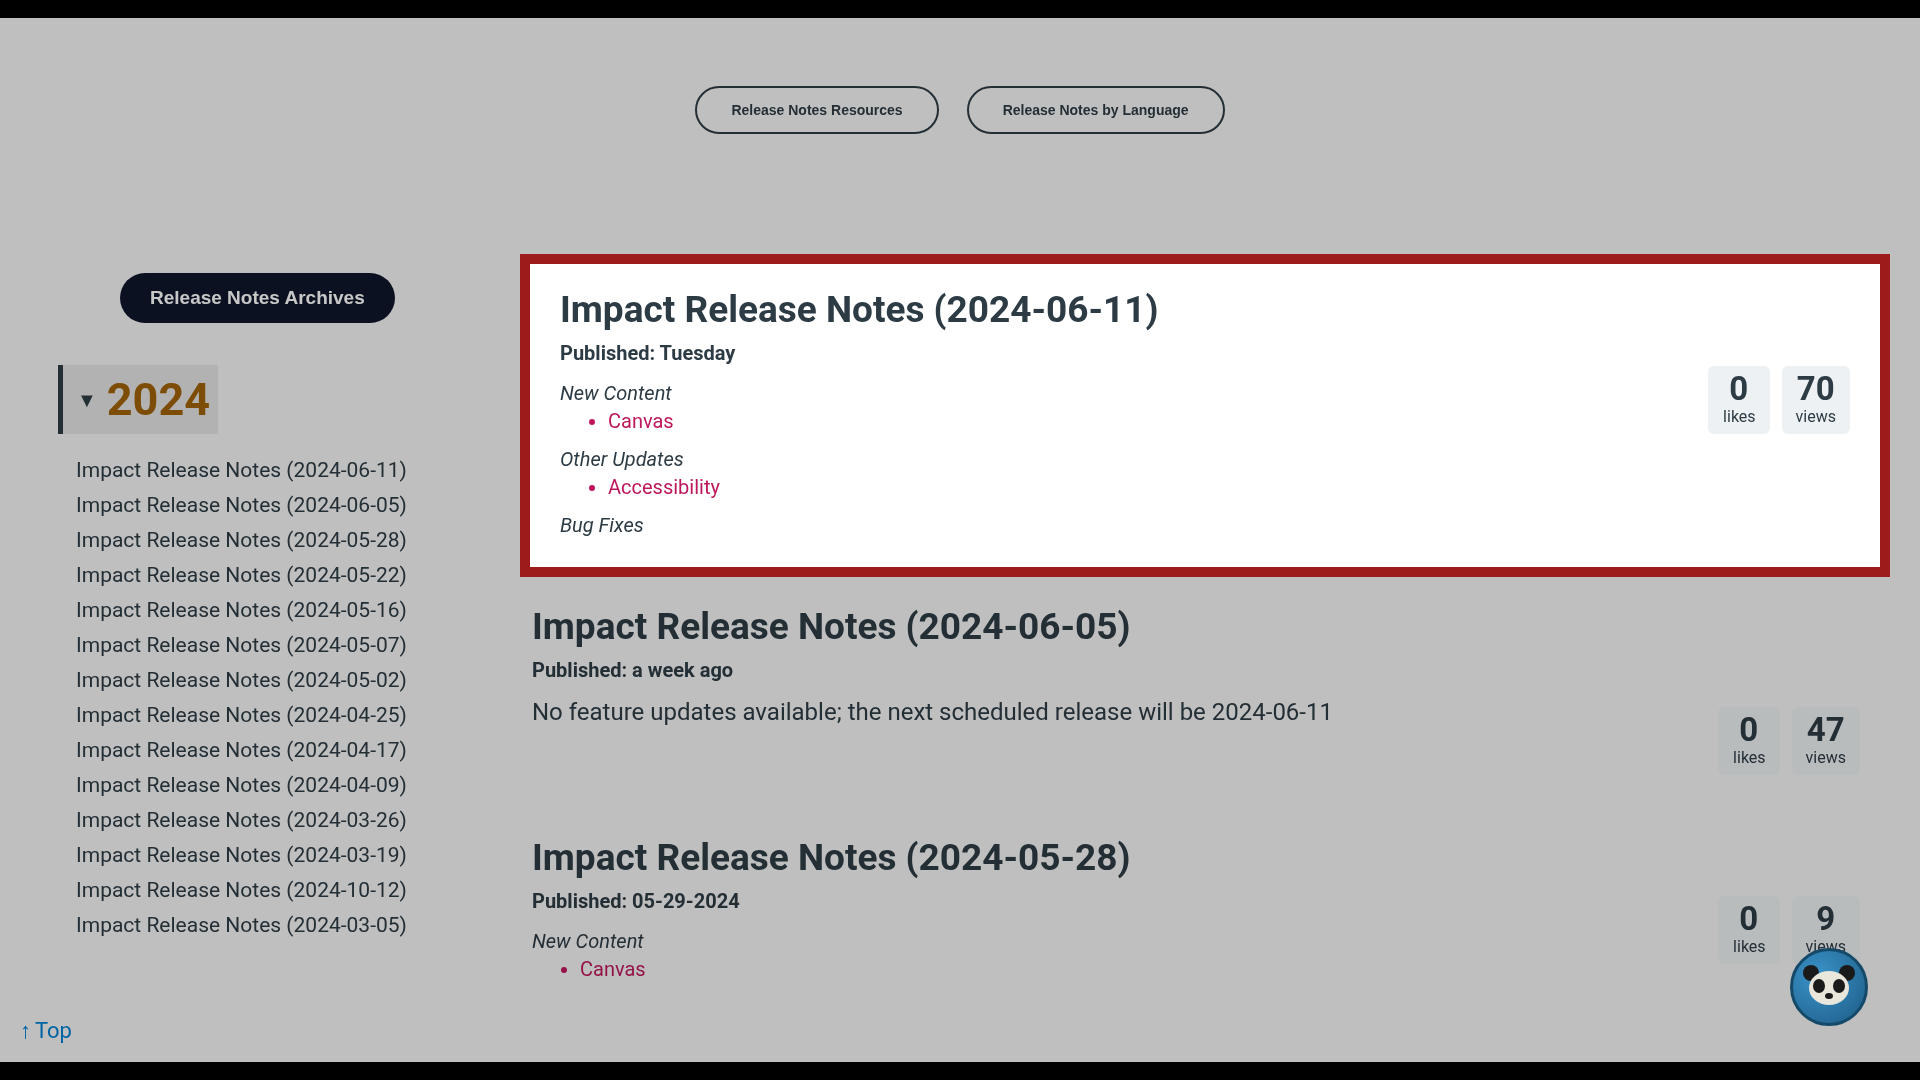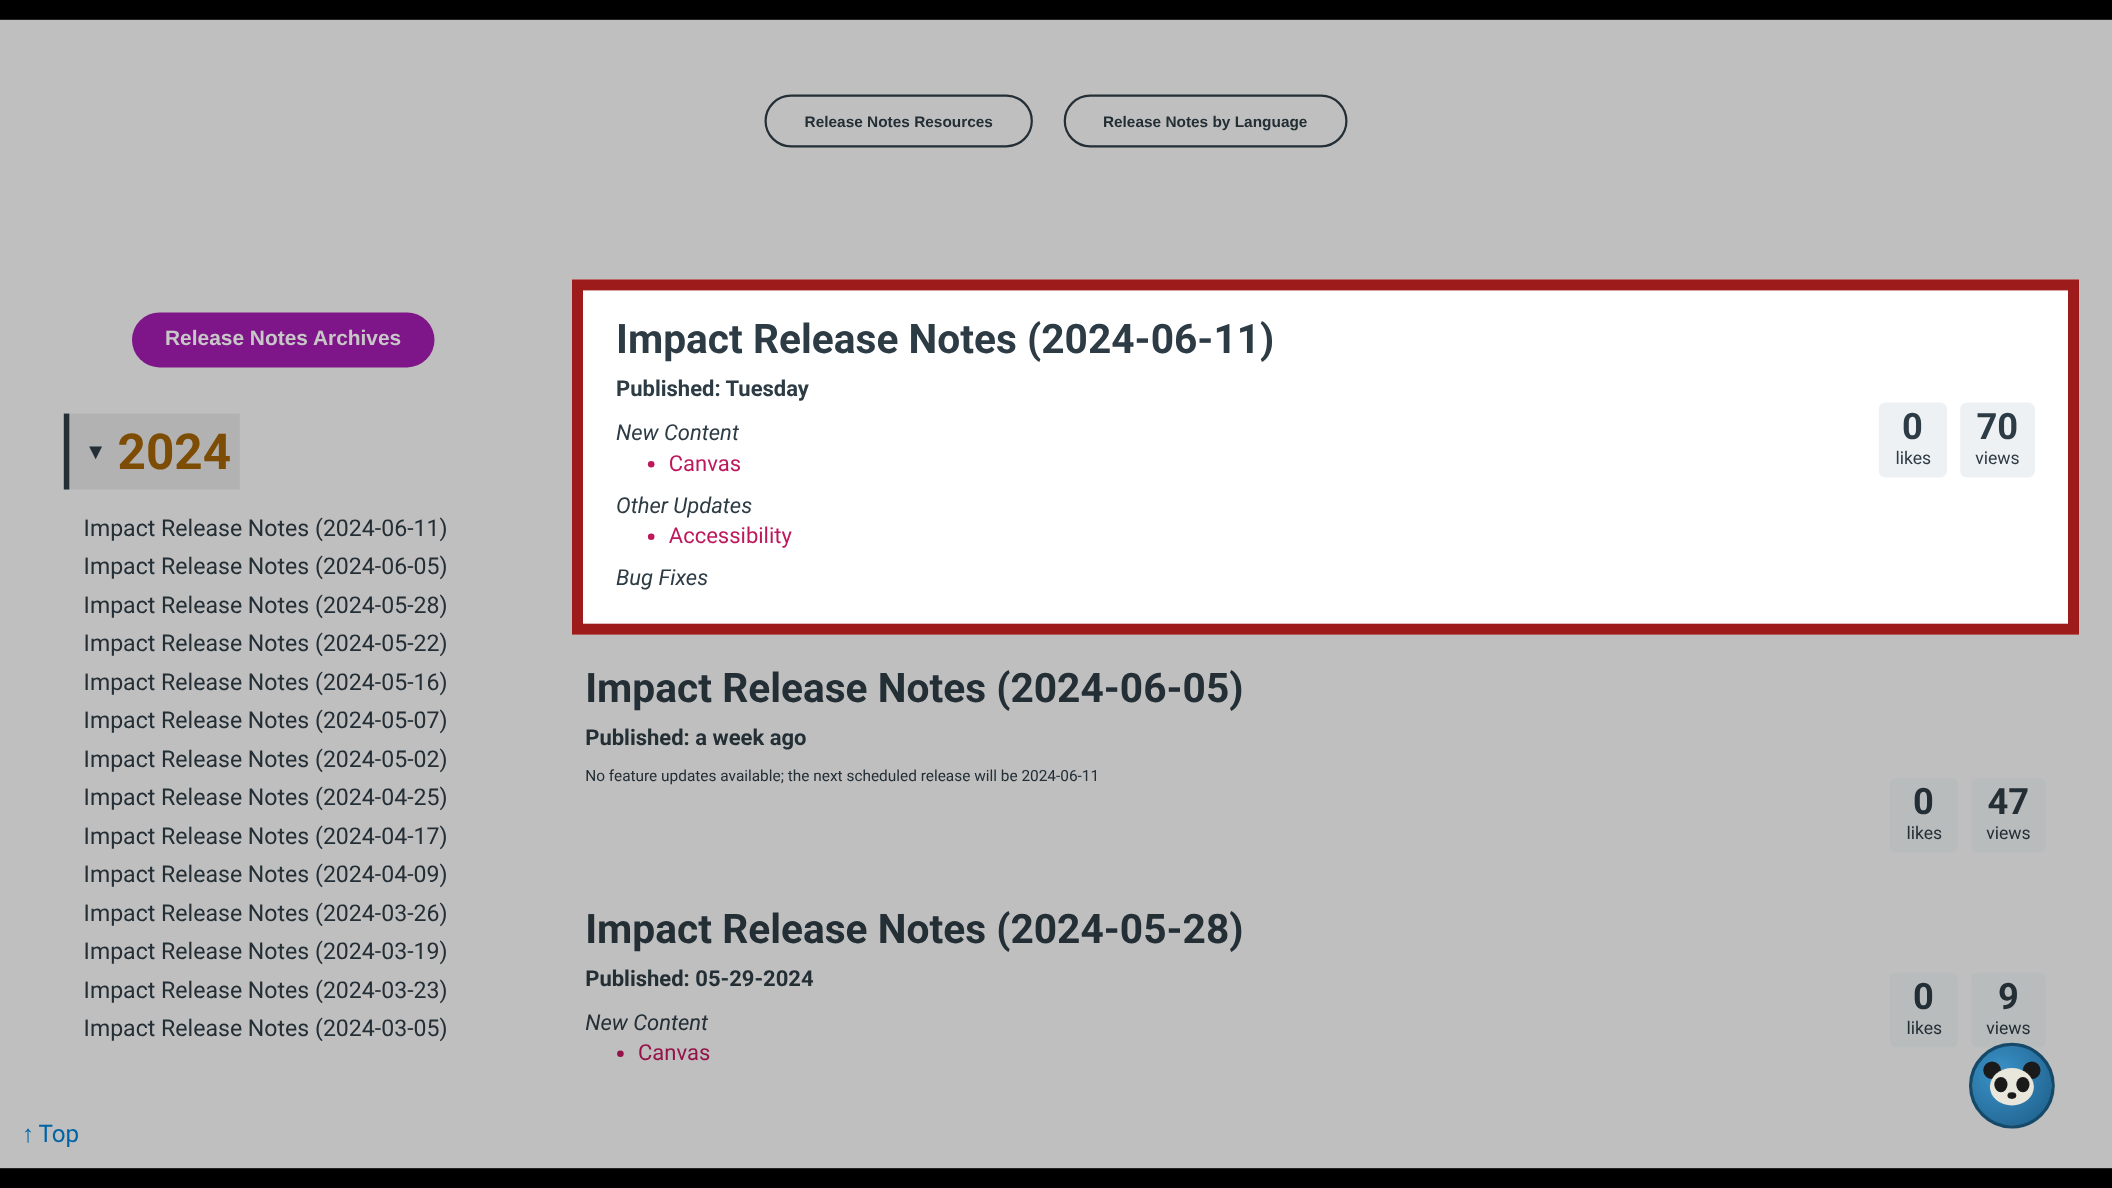--- a/index.html
+++ b/index.html
@@ -52,32 +52,31 @@
   border-radius: 32px;
   cursor: pointer;
 }
 .sidebar {
   position: absolute;
   left: 58px;
   top: 255px;
   width: 420px;
 }
 .archives-btn {
-  background: #a21caf;
+  background: #0f172a;
   color: #fff;
   font-size: 19px;
   font-weight: 700;
   padding: 14px 30px;
   border-radius: 28px;
   border: none;
   cursor: pointer;
   margin-left: 62px;
   margin-bottom: 42px;
   display: inline-block;
-  margin-top: 11px;
 }
 .year-header {
   display: flex;
   align-items: center;
   border-left: 5px solid #2d3b45;
   padding: 8px 14px;
   background: #e4e4e4;
   width: 160px;
   margin-bottom: 24px;
   cursor: pointer;
@@ -239,21 +238,21 @@
 }
 .plain-card {
   background: transparent;
   padding: 0 30px 28px 12px;
   margin-bottom: 28px;
   position: relative;
 }
 .plain-card .release-title { margin-top: 10px; }
 .plain-card .stats { right: 30px; }
 .body-text {
-  font-size: 14px;
+  font-size: 24px;
   color: #2d3b45;
   margin-bottom: 12px;
 }
 </style>
 </head>
 <body>
 
 <div class="letterbox-top"></div>
 <div class="letterbox-bottom"></div>
 
@@ -277,21 +276,21 @@
     <a class="sidebar-link">Impact Release Notes (2024-05-28)</a>
     <a class="sidebar-link">Impact Release Notes (2024-05-22)</a>
     <a class="sidebar-link">Impact Release Notes (2024-05-16)</a>
     <a class="sidebar-link">Impact Release Notes (2024-05-07)</a>
     <a class="sidebar-link">Impact Release Notes (2024-05-02)</a>
     <a class="sidebar-link">Impact Release Notes (2024-04-25)</a>
     <a class="sidebar-link">Impact Release Notes (2024-04-17)</a>
     <a class="sidebar-link">Impact Release Notes (2024-04-09)</a>
     <a class="sidebar-link">Impact Release Notes (2024-03-26)</a>
     <a class="sidebar-link">Impact Release Notes (2024-03-19)</a>
-    <a class="sidebar-link">Impact Release Notes (2024-03-23)</a>
+    <a class="sidebar-link">Impact Release Notes (2024-10-12)</a>
     <a class="sidebar-link">Impact Release Notes (2024-03-05)</a>
   </div>
 
   <div class="main-area">
 
     <div class="release-card highlighted">
       <div class="release-title">Impact Release Notes (2024-06-11)</div>
       <div class="published">Published: Tuesday</div>
       <div class="section-text">New Content</div>
       <ul class="release-list">

